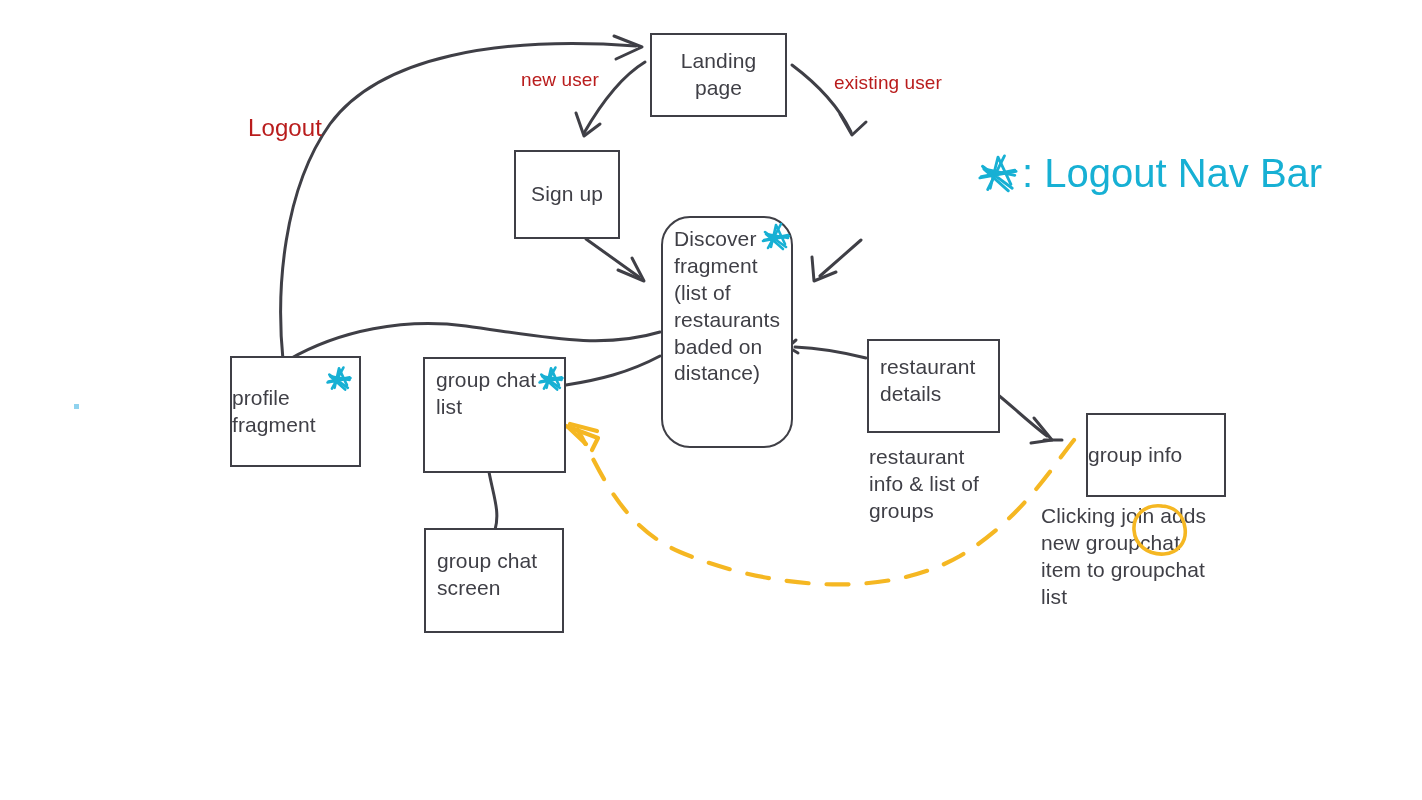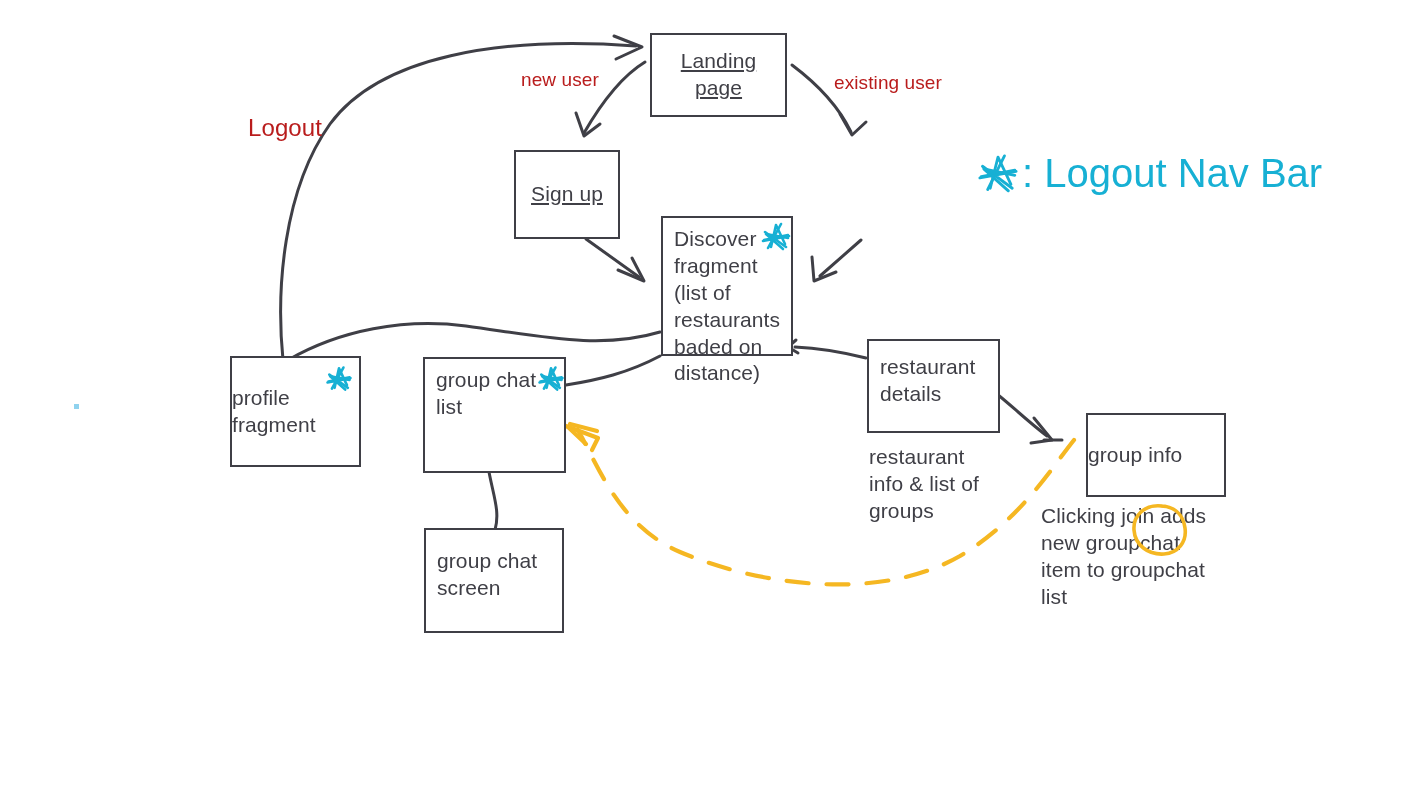--- a/index.html
+++ b/index.html
@@ -36,21 +36,20 @@
   }
   .node .node-label {
     display: block;
     white-space: pre-line;
   }
   .node.center {
     display: flex;
     align-items: center;
     justify-content: center;
     text-align: center;
-    text-decoration: underline;
   }
   .node.topleft {
     padding: 8px 0 0 11px;
   }
   .node.midleft {
     display: flex;
     align-items: center;
   }
   .annot {
     position: absolute;
@@ -157,21 +156,21 @@
   <div class="node center" style="left:650px; top:33px; width:137px; height:84px;">
     <span class="node-label">Landing
 page</span>
   </div>
 
   <div class="node center" style="left:514px; top:150px; width:106px; height:89px;">
     <span class="node-label">Sign up</span>
   </div>
 
 
-  <div class="node topleft" style="left:661px; top:216px; width:132px; height:140px;">
+  <div class="node topleft" style="left:661px; top:216px; width:132px; height:232px;border-radius:29px;">
     <span class="node-label">Discover
 fragment
 (list of
 restaurants
 baded on
 distance)</span>
     <svg class="star" style="left:96px; top:2px;" width="34" height="34" viewBox="0 0 34 34">
       <path d="M4 21 L30 16 M9 28 L22 4 M6 12 L27 27 M5 20 L29 15" fill="none" stroke="#17b0d4" stroke-width="2.6" stroke-linecap="round"></path>
       <path d="M17 5 L12 27 M17 5 L26 24 M7 14 L29 18 M7 14 L24 29" fill="none" stroke="#17b0d4" stroke-width="2.6" stroke-linecap="round"></path>
     </svg>

